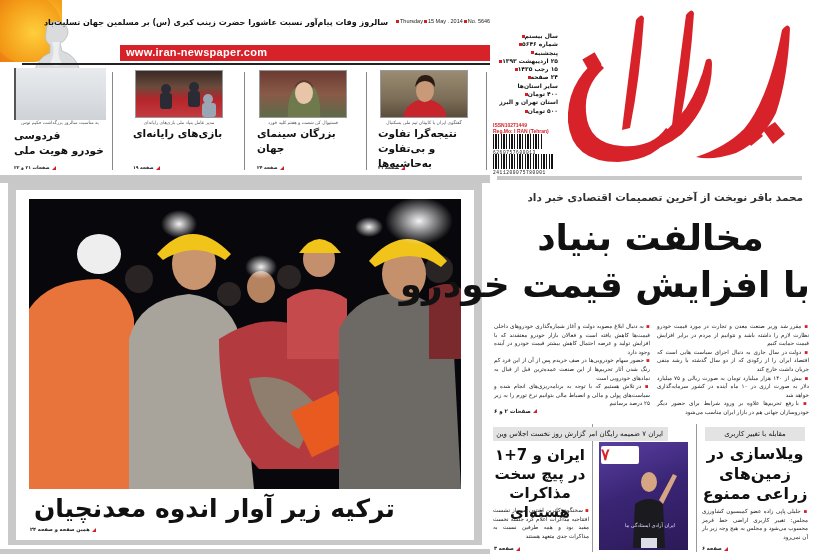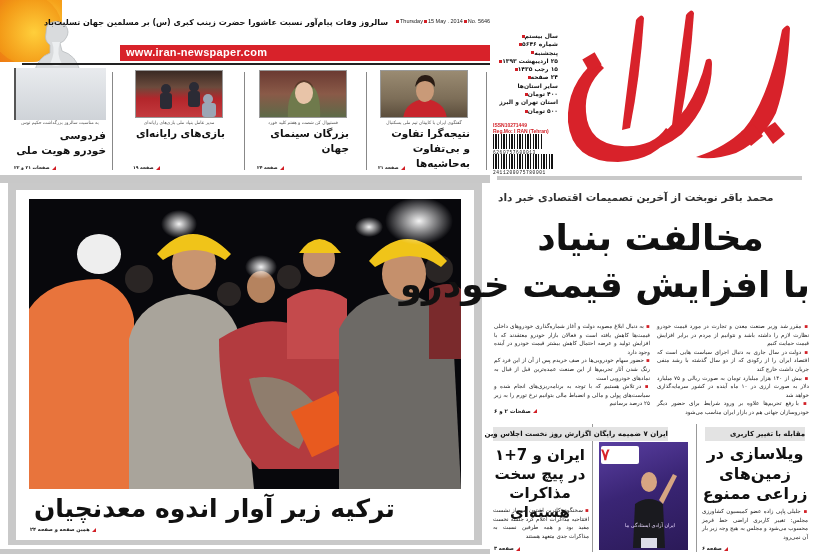--- a/index.html
+++ b/index.html
@@ -26,45 +26,45 @@
   .barcode { position: absolute; left: 493px; height: 15px; background: repeating-linear-gradient(90deg, #111 0 1px, #fff 1px 2px, #111 2px 4px, #fff 4px 5px, #111 5px 6px, #fff 6px 8px); }
   .barnum { position: absolute; left: 493px; font-size: 4.5px; font-family: "Liberation Mono", monospace; letter-spacing: 0.6px; }
 
   .logo { position: absolute; left: 556px; top: 0; width: 259px; height: 180px; }
   .grey-rule { position: absolute; left: 497px; top: 176px; width: 305px; height: 4px; background: #c9c9c9; }
 
   
   .teaser { position: absolute; top: 68px; height: 103px; }
   .teaser .pic { position: absolute; left: 2px; top: 2px; width: 88px; height: 48px; overflow: hidden; border: 1px solid #999; }
   .teaser .kicker { position: absolute; left: 0; top: 52px; width: 92px; font-size: 4.5px; color: #555; direction: rtl; text-align: center; white-space: nowrap; overflow: hidden; }
-  .teaser .title { position: absolute; left: 0; top: 58px; width: 92px; font-size: 10.5px; font-weight: bold; direction: rtl; text-align: right; line-height: 15px; }
+  .teaser .title { position: absolute; left: 0; top: 58px; width: 92px; font-size: 10.5px; font-weight: bold; direction: rtl; text-align: left; line-height: 15px; }
   .teaser .pageref { position: absolute; left: 0; top: 97px; width: 92px; font-size: 4.5px; font-weight: bold; direction: rtl; text-align: left; }
   .pageref .tri { display:inline-block; width:0; height:0; border-left:4px solid transparent; border-bottom:4px solid #d21f26; margin-left:2px; vertical-align:middle; }
   .vsep { position: absolute; top: 72px; width: 1px; height: 98px; background: #888; }
   .teaser-grey { position: absolute; left: 0; top: 175px; width: 490px; height: 8px; background: #c8c8c8; }
 
   
   .photo-frame { position: absolute; left: 8px; top: 183px; width: 474px; height: 362px; background: #c9c9c9; }
   .photo-inner { position: absolute; left: 16px; top: 190px; width: 458px; height: 350px; background: #fff; }
   .photo { position: absolute; left: 29px; top: 199px; width: 432px; height: 290px; background: #0b0b0f; overflow: hidden; }
   .main-headline { position: absolute; left: 95px; top: 494px; width: 300px; font-size: 25px; font-weight: bold; direction: rtl; text-align: center; white-space: nowrap; letter-spacing: -0.5px; }
   .main-pageref { position: absolute; left: 30px; top: 526px; font-size: 5px; font-weight: bold; direction: rtl; white-space: nowrap; }
 
   
-  .kicker-lead { position: absolute; left: 498px; top: 191px; width: 305px; font-size: 10.5px; font-weight: bold; color: #333; direction: rtl; text-align: left; white-space: nowrap; }
+  .kicker-lead { position: absolute; left: 498px; top: 191px; width: 305px; font-size: 10.5px; font-weight: bold; color: #333; direction: rtl; text-align: right; white-space: nowrap; }
   .lead-h1 { position: absolute; left: 498px; top: 215px; width: 305px; font-size: 36px; font-weight: bold; direction: rtl; text-align: center; line-height: 46px; letter-spacing: -1px; white-space: nowrap; }
   .lead-h2 { position: absolute; left: 490px; top: 262px; width: 320px; font-size: 36px; font-weight: bold; direction: rtl; text-align: center; line-height: 46px; letter-spacing: -1px; white-space: nowrap; }
   .body-col { position: absolute; top: 322px; font-size: 5.6px; line-height: 8.6px; direction: rtl; text-align: justify; color: #222; }
   .body-col .bul { color:#d21f26; font-weight:bold; }
   .body-col p { margin-bottom: 0; }
   .lead-pageref { position: absolute; left: 494px; top: 408px; font-size: 5.5px; font-weight: bold; direction: rtl; white-space: nowrap; }
 
   
   .box-rule { position: absolute; top: 424px; height: 128px; width: 1px; background: #999; }
-  .label-box { position: absolute; top: 427px; height: 14px; background: #e3e3e3; font-size: 7px; font-weight: bold; direction: rtl; text-align: right; line-height: 14px; white-space: nowrap; }
+  .label-box { position: absolute; top: 427px; height: 14px; background: #e3e3e3; font-size: 7px; font-weight: normal; direction: rtl; text-align: center; line-height: 14px; white-space: nowrap; }
   .box-title { position: absolute; font-size: 16px; font-weight: bold; direction: rtl; text-align: center; line-height: 20px; }
   .box-body { position: absolute; font-size: 5.6px; line-height: 8.5px; direction: rtl; text-align: justify; color: #222; }
   .box-body .bul { color:#d21f26; font-weight:bold; }
   .box-ref { position: absolute; font-size: 5px; font-weight: bold; direction: rtl; white-space: nowrap; }
   .supp-cover { position: absolute; left: 599px; top: 442px; width: 89px; height: 108px; background: linear-gradient(160deg, #5a3fa2 0%, #3a2575 45%, #2b1a58 100%); overflow: hidden; }
   .supp-cover .masthead { position: absolute; left: 2px; top: 4px; width: 38px; height: 18px; background:#fff; border-radius: 2px; }
   .supp-cover .num7 { position: absolute; left: 2px; top: 3px; font-family: "Liberation Sans", sans-serif; font-weight: bold; font-size: 16px; color: #d8222a; }
   .supp-cover .cap { position: absolute; left: 6px; top: 80px; width: 70px; font-size: 5px; color: #e8d8ff; direction: rtl; text-align: right; line-height: 7px; }
   .bottom-grey { position: absolute; left: 0; top: 549px; width: 490px; height: 5px; background: #c8c8c8; }
 </style>

